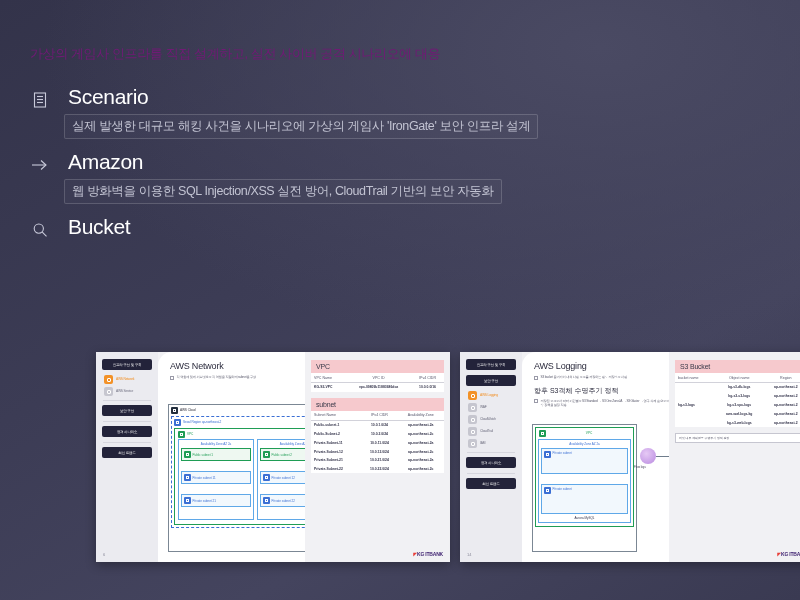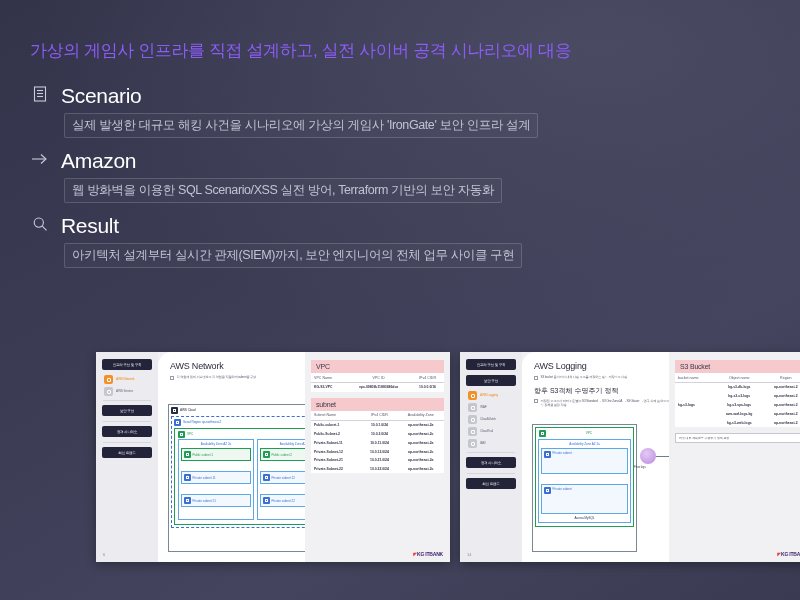--- a/index.html
+++ b/index.html
@@ -16,28 +16,28 @@
     position: relative;
   }
 
   
   .header { padding: 26px 30px 0 30px; }
   .main-title {
     font-size: 25px; font-weight: bold; letter-spacing: -0.5px;
     color: #ffffff; line-height: 1.25; white-space: nowrap;
   }
   .subtitle {
-    margin-top: 13px; font-size: 17px; color: #8b5cf6;
+    margin-top: 19px; font-size: 13px; color: #701a75;
     letter-spacing: -0.4px; white-space: nowrap;
   }
 
   
   .sections { margin-top: 22px; padding: 0 30px; }
   .section { margin-bottom: 11px; }
-  .sec-head { display: flex; align-items: flex-start; gap: 12px; }
+  .sec-head { display: flex; align-items: flex-end; gap: 19px; }
   .sec-icon { width: 19px; height: 19px; display: flex; align-items: center;
               justify-content: center; color: #c9cada; flex: 0 0 auto; }
   .sec-title { font-size: 21px; color: #ffffff; letter-spacing: -0.3px; }
   .sec-desc {
     margin-top: 5px; margin-left: 34px; display: inline-block;
     font-size: 12.5px; color: #c2c3d2; letter-spacing: -0.4px;
     border: 1px solid rgba(255,255,255,0.17);
     border-radius: 2px; padding: 3px 7px; white-space: nowrap;
     background: rgba(255,255,255,0.022);
   }
@@ -161,34 +161,33 @@
   <div class="section">
     <div class="sec-head">
       <span class="sec-icon">
         <svg width="18" height="14" viewBox="0 0 18 14" fill="none" stroke="currentColor" stroke-width="1.1">
           <line x1="1" y1="7" x2="15" y2="7"></line>
           <polyline points="10,2.5 15,7 10,11.5"></polyline>
         </svg>
       </span>
       <span class="sec-title">Amazon</span>
     </div>
-    <div class="sec-desc">웹 방화벽을 이용한 SQL Scenario/XSS 실전 방어, Terraform 기반의 보안 자동화</div>
+    <div class="sec-desc">웹 방화벽을 이용한 SQL Injection/XSS 실전 방어, CloudTrail 기반의 보안 자동화</div>
   </div>
 
   <div class="section">
     <div class="sec-head">
       <span class="sec-icon">
         <svg width="16" height="16" viewBox="0 0 16 16" fill="none" stroke="currentColor" stroke-width="1.1">
           <circle cx="6.8" cy="6.6" r="4.6"></circle>
           <line x1="10.3" y1="10.2" x2="14.5" y2="14.4"></line>
         </svg>
       </span>
-      <span class="sec-title">Result</span>
-    </div>
-    <div class="sec-desc">아키텍처 설계부터 실시간 관제(SIEM)까지, 보안 엔지니어의 전체 업무 사이클 구현</div>
+      <span class="sec-title">Bucket</span>
+    </div>
   </div>
 </div>
 
 <div class="slides">
 
   <div class="slide">
     <div class="slide-sidebar">
       <div class="nav-dark">인프라 구성 및 구축</div>
       <div class="nav-sub">
         <span class="nav-ico active">

